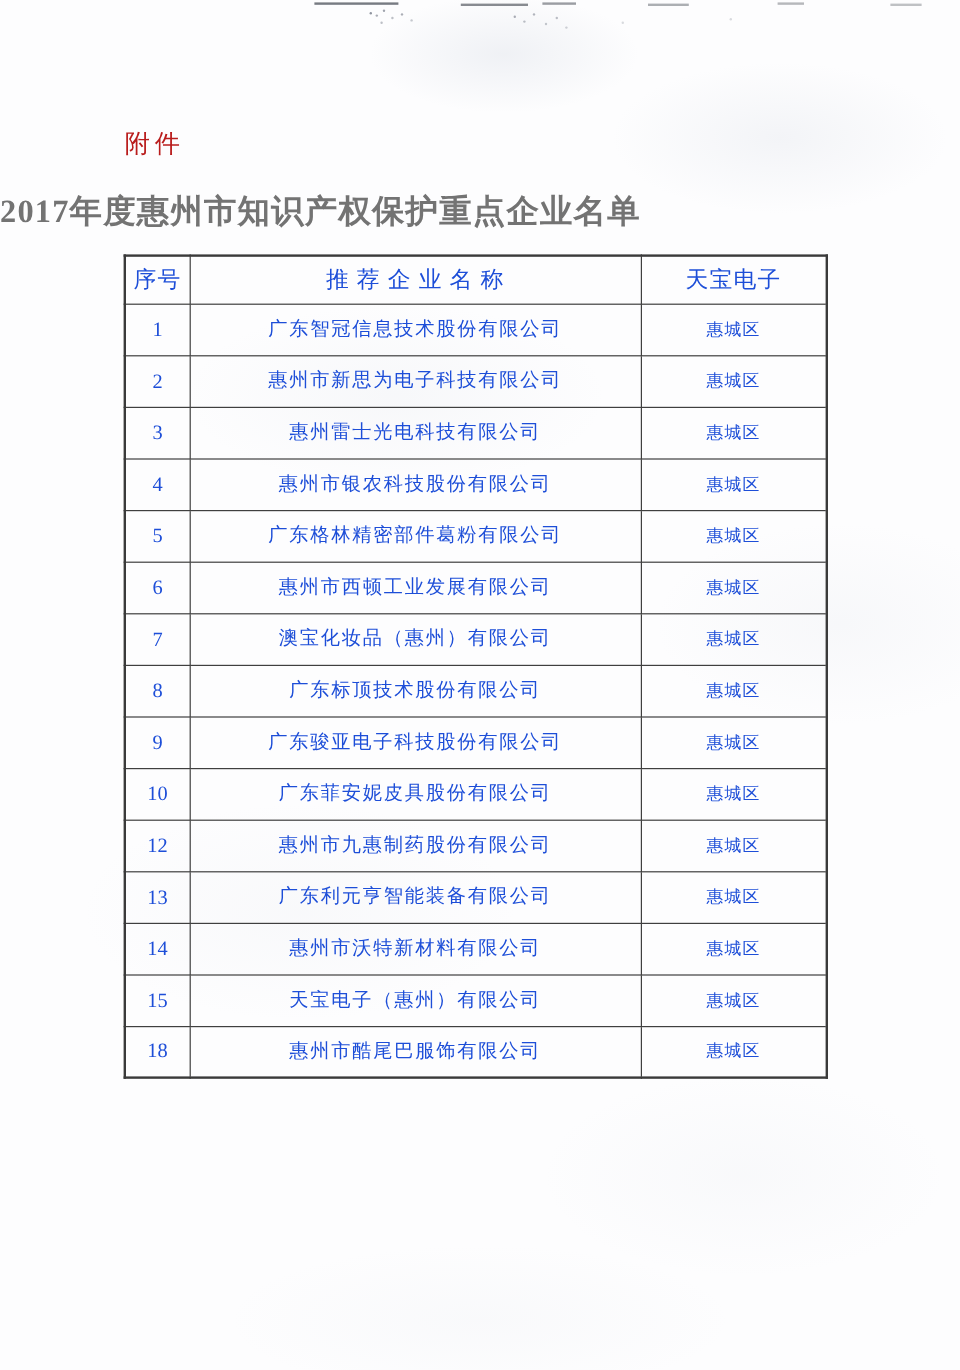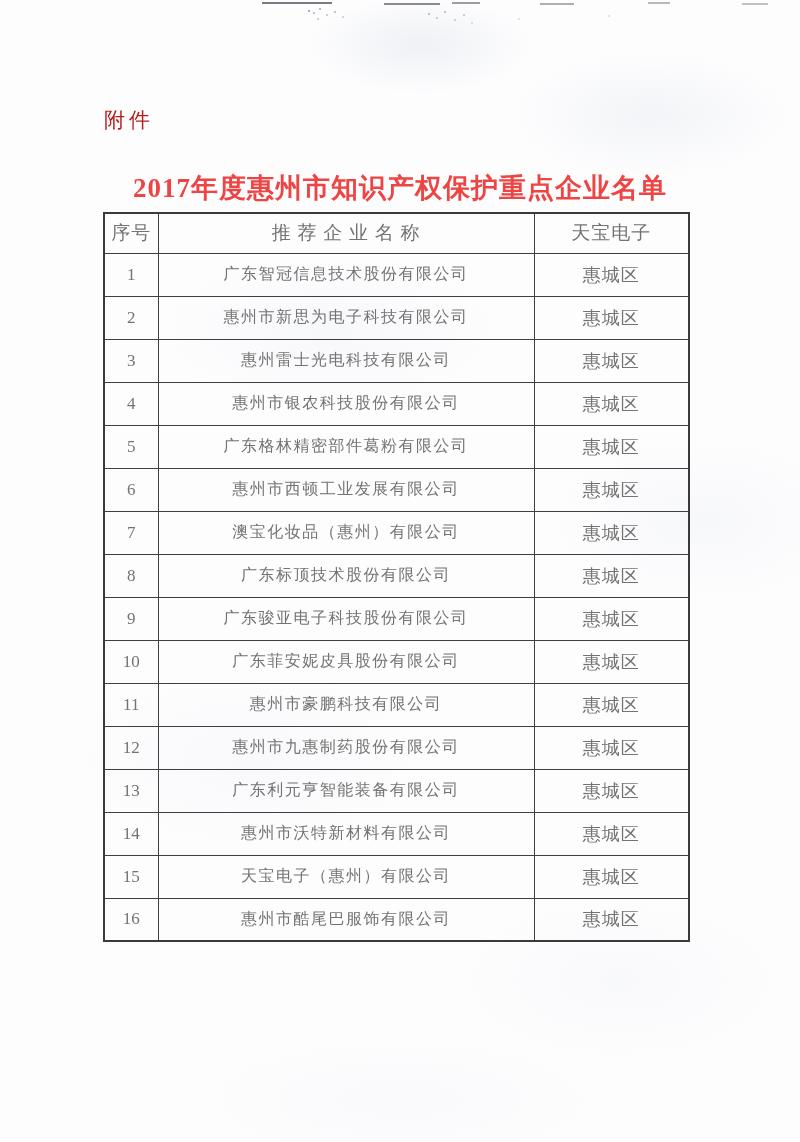--- a/index.html
+++ b/index.html
@@ -56,54 +56,54 @@
     left: 104px;
     top: 106px;
     font-size: 21px;
     letter-spacing: 4px;
     color: #b91c1c;
   }
   .doc-title {
     position: absolute;
     left: 0;
     right: 0;
-    top: 152px;
-    text-align: center;
+    top: 140px;
+    text-align: left;
     font-size: 27px;
     font-weight: bold;
     letter-spacing: 1px;
-    color: #ef4444;
+    color: #737373;
   }
 
   table.doc-table {
     position: absolute;
     left: 103px;
     top: 212px;
     width: 585px;
     border-collapse: collapse;
     table-layout: fixed;
     border: 2px solid #3a3a3a;
   }
   .doc-table col.col-no { width: 54px; }
   .doc-table col.col-name { width: 376px; }
   .doc-table col.col-district { width: 155px; }
   .doc-table th, .doc-table td {
     border: 1px solid #3f3f3f;
     text-align: center;
     vertical-align: middle;
     padding: 0;
     font-weight: normal;
-    color: #737373;
+    color: #1d4ed8;
   }
   .doc-table thead tr { height: 40px; }
   .doc-table tbody tr { height: 43px; }
   .doc-table th { font-size: 19px; letter-spacing: 1px; }
   td.cell-no { font-size: 17px; font-family: "Liberation Serif", serif; }
   td.cell-name { font-size: 16px; letter-spacing: 1.5px; }
-  td.cell-district { font-size: 18px; letter-spacing: 1px; }
+  td.cell-district { font-size: 14px; letter-spacing: 1px; }
 </style>
 </head>
 <body>
 
 <div class="scan-noise"></div>
 <div class="scan-dash dash-1"></div>
 <div class="scan-dash dash-2"></div>
 <div class="scan-dash dash-3"></div>
 <div class="scan-dash dash-4"></div>
 <div class="scan-dash dash-5"></div>
@@ -181,25 +181,20 @@
     <td class="cell-name">广东骏亚电子科技股份有限公司</td>
     <td class="cell-district">惠城区</td>
   </tr>
 
   <tr>
     <td class="cell-no">10</td>
     <td class="cell-name">广东菲安妮皮具股份有限公司</td>
     <td class="cell-district">惠城区</td>
   </tr>
 
-  <tr>
-    <td class="cell-no">11</td>
-    <td class="cell-name">惠州市豪鹏科技有限公司</td>
-    <td class="cell-district">惠城区</td>
-  </tr>
 
   <tr>
     <td class="cell-no">12</td>
     <td class="cell-name">惠州市九惠制药股份有限公司</td>
     <td class="cell-district">惠城区</td>
   </tr>
 
   <tr>
     <td class="cell-no">13</td>
     <td class="cell-name">广东利元亨智能装备有限公司</td>
@@ -212,20 +207,20 @@
     <td class="cell-district">惠城区</td>
   </tr>
 
   <tr>
     <td class="cell-no">15</td>
     <td class="cell-name">天宝电子（惠州）有限公司</td>
     <td class="cell-district">惠城区</td>
   </tr>
 
   <tr>
-    <td class="cell-no">16</td>
+    <td class="cell-no">18</td>
     <td class="cell-name">惠州市酷尾巴服饰有限公司</td>
     <td class="cell-district">惠城区</td>
   </tr>
 
 
 </tbody>
 </table>
 
 </body></html>

